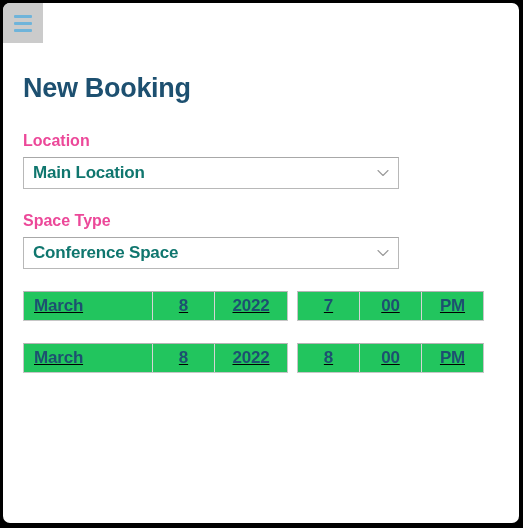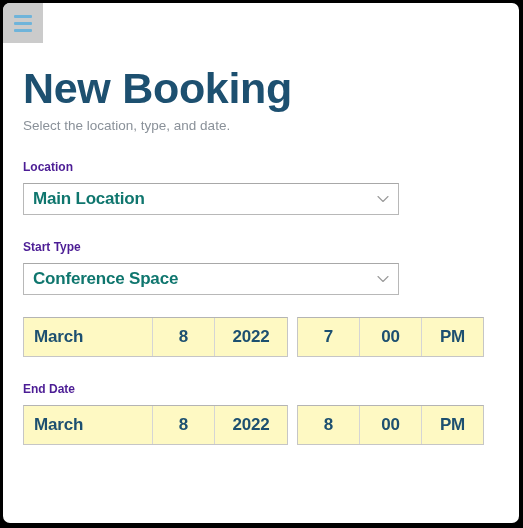--- a/index.html
+++ b/index.html
@@ -66,44 +66,44 @@
     position: absolute;
     left: 0;
     top: 40px;
     right: 0;
     padding: 0 20px;
   }
 
   .page-title {
     margin: 0;
     padding-top: 24px;
-    font-size: 43px;
+    font-size: 27px;
     line-height: 42px;
     font-weight: bold;
     color: #1d5070;
     letter-spacing: -0.3px;
   }
 
   .page-subtitle {
     margin: 0;
     padding-top: 8px;
     font-size: 13.5px;
     line-height: 18px;
     color: #8a9199;
     font-weight: normal;
   }
 
   .field-group {
     padding-top: 22px;
   }
 
   .field-label {
-    font-size: 12px;
-    font-weight: bold;
-    color: #4c1d95;
+    font-size: 16px;
+    font-weight: bold;
+    color: #ec4899;
     line-height: 20px;
     padding-bottom: 6px;
   }
 
   
   .select-wrap {
     position: relative;
     width: 376px;
     height: 32px;
     border: 1px solid #b8b8b8;
@@ -141,23 +141,24 @@
 
   
   .datetime-row {
     display: flex;
     align-items: flex-start;
   }
   .seg-group {
     display: flex;
     border: 1px solid #c6c6c6;
     border-top-color: #b4b4b4;
-    background: #fef9c3;
-    box-sizing: border-box;
-    height: 40px;
+    background: #22c55e;
+    box-sizing: border-box;
+    height: 30px;
+    text-decoration: underline;
   }
   .seg-group.date-group { width: 265px; }
   .seg-group.time-group { width: 187px; margin-left: 9px; }
 
   .seg {
     display: flex;
     align-items: center;
     justify-content: center;
     font-size: 17px;
     font-weight: bold;
@@ -189,36 +190,35 @@
 
     <button id="menu-button">
       <span class="bar"></span>
       <span class="bar"></span>
       <span class="bar"></span>
     </button>
 
     <div id="content">
 
       <h1 class="page-title">New Booking</h1>
-      <p class="page-subtitle">Select the location, type, and date.</p>
 
       <div class="field-group">
         <div class="field-label">Location</div>
         <div class="select-wrap">
           <div class="select-value">Main Location</div>
           <span class="select-chevron">
             <svg width="12" height="8" viewBox="0 0 12 8" fill="none" xmlns="http://www.w3.org/2000/svg">
               <path d="M1 1.5 L6 6.5 L11 1.5" stroke="#9a9a9a" stroke-width="1.1" fill="none" stroke-linecap="round" stroke-linejoin="round"></path>
             </svg>
           </span>
         </div>
       </div>
 
       <div class="field-group">
-        <div class="field-label">Start Type</div>
+        <div class="field-label">Space Type</div>
         <div class="select-wrap">
           <div class="select-value">Conference Space</div>
           <span class="select-chevron">
             <svg width="12" height="8" viewBox="0 0 12 8" fill="none" xmlns="http://www.w3.org/2000/svg">
               <path d="M1 1.5 L6 6.5 L11 1.5" stroke="#9a9a9a" stroke-width="1.1" fill="none" stroke-linecap="round" stroke-linejoin="round"></path>
             </svg>
           </span>
         </div>
       </div>
 
@@ -231,21 +231,20 @@
           </div>
           <div class="seg-group time-group">
             <div class="seg seg-hour">7</div>
             <div class="seg seg-minute">00</div>
             <div class="seg seg-meridiem">PM</div>
           </div>
         </div>
       </div>
 
       <div class="field-group">
-        <div class="field-label">End Date</div>
         <div class="datetime-row">
           <div class="seg-group date-group">
             <div class="seg seg-month">March</div>
             <div class="seg seg-day">8</div>
             <div class="seg seg-year">2022</div>
           </div>
           <div class="seg-group time-group">
             <div class="seg seg-hour">8</div>
             <div class="seg seg-minute">00</div>
             <div class="seg seg-meridiem">PM</div>

